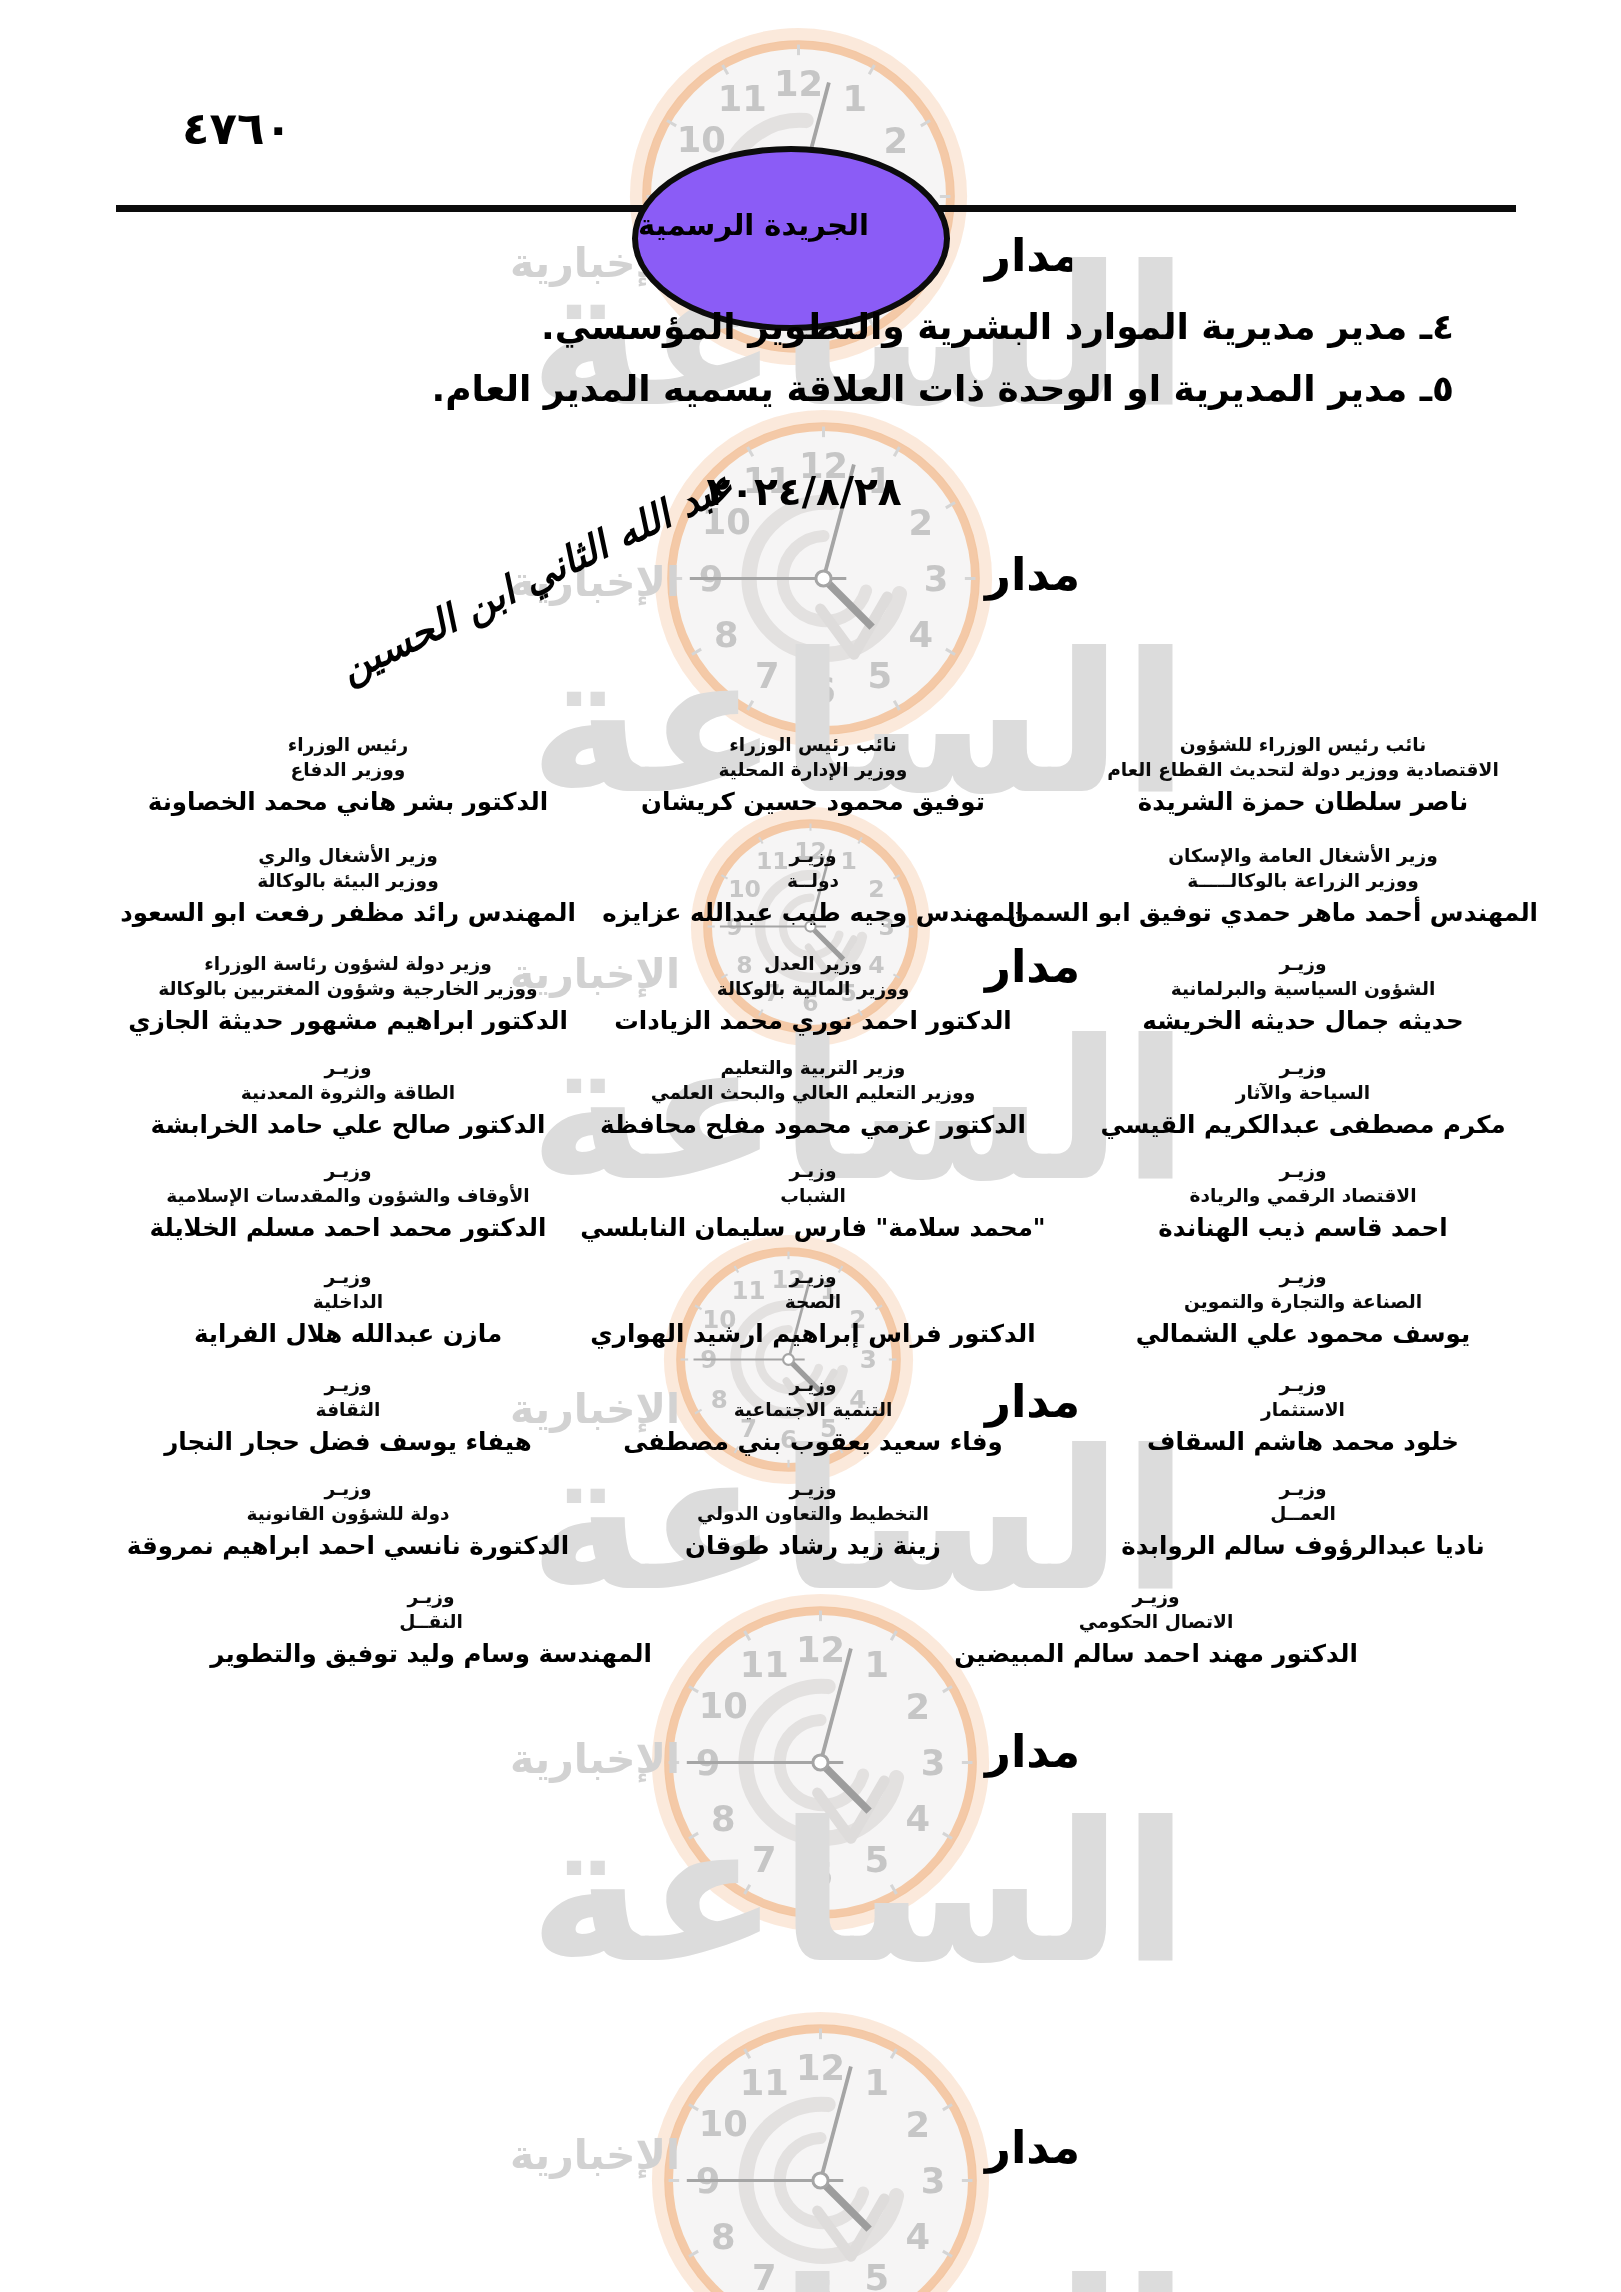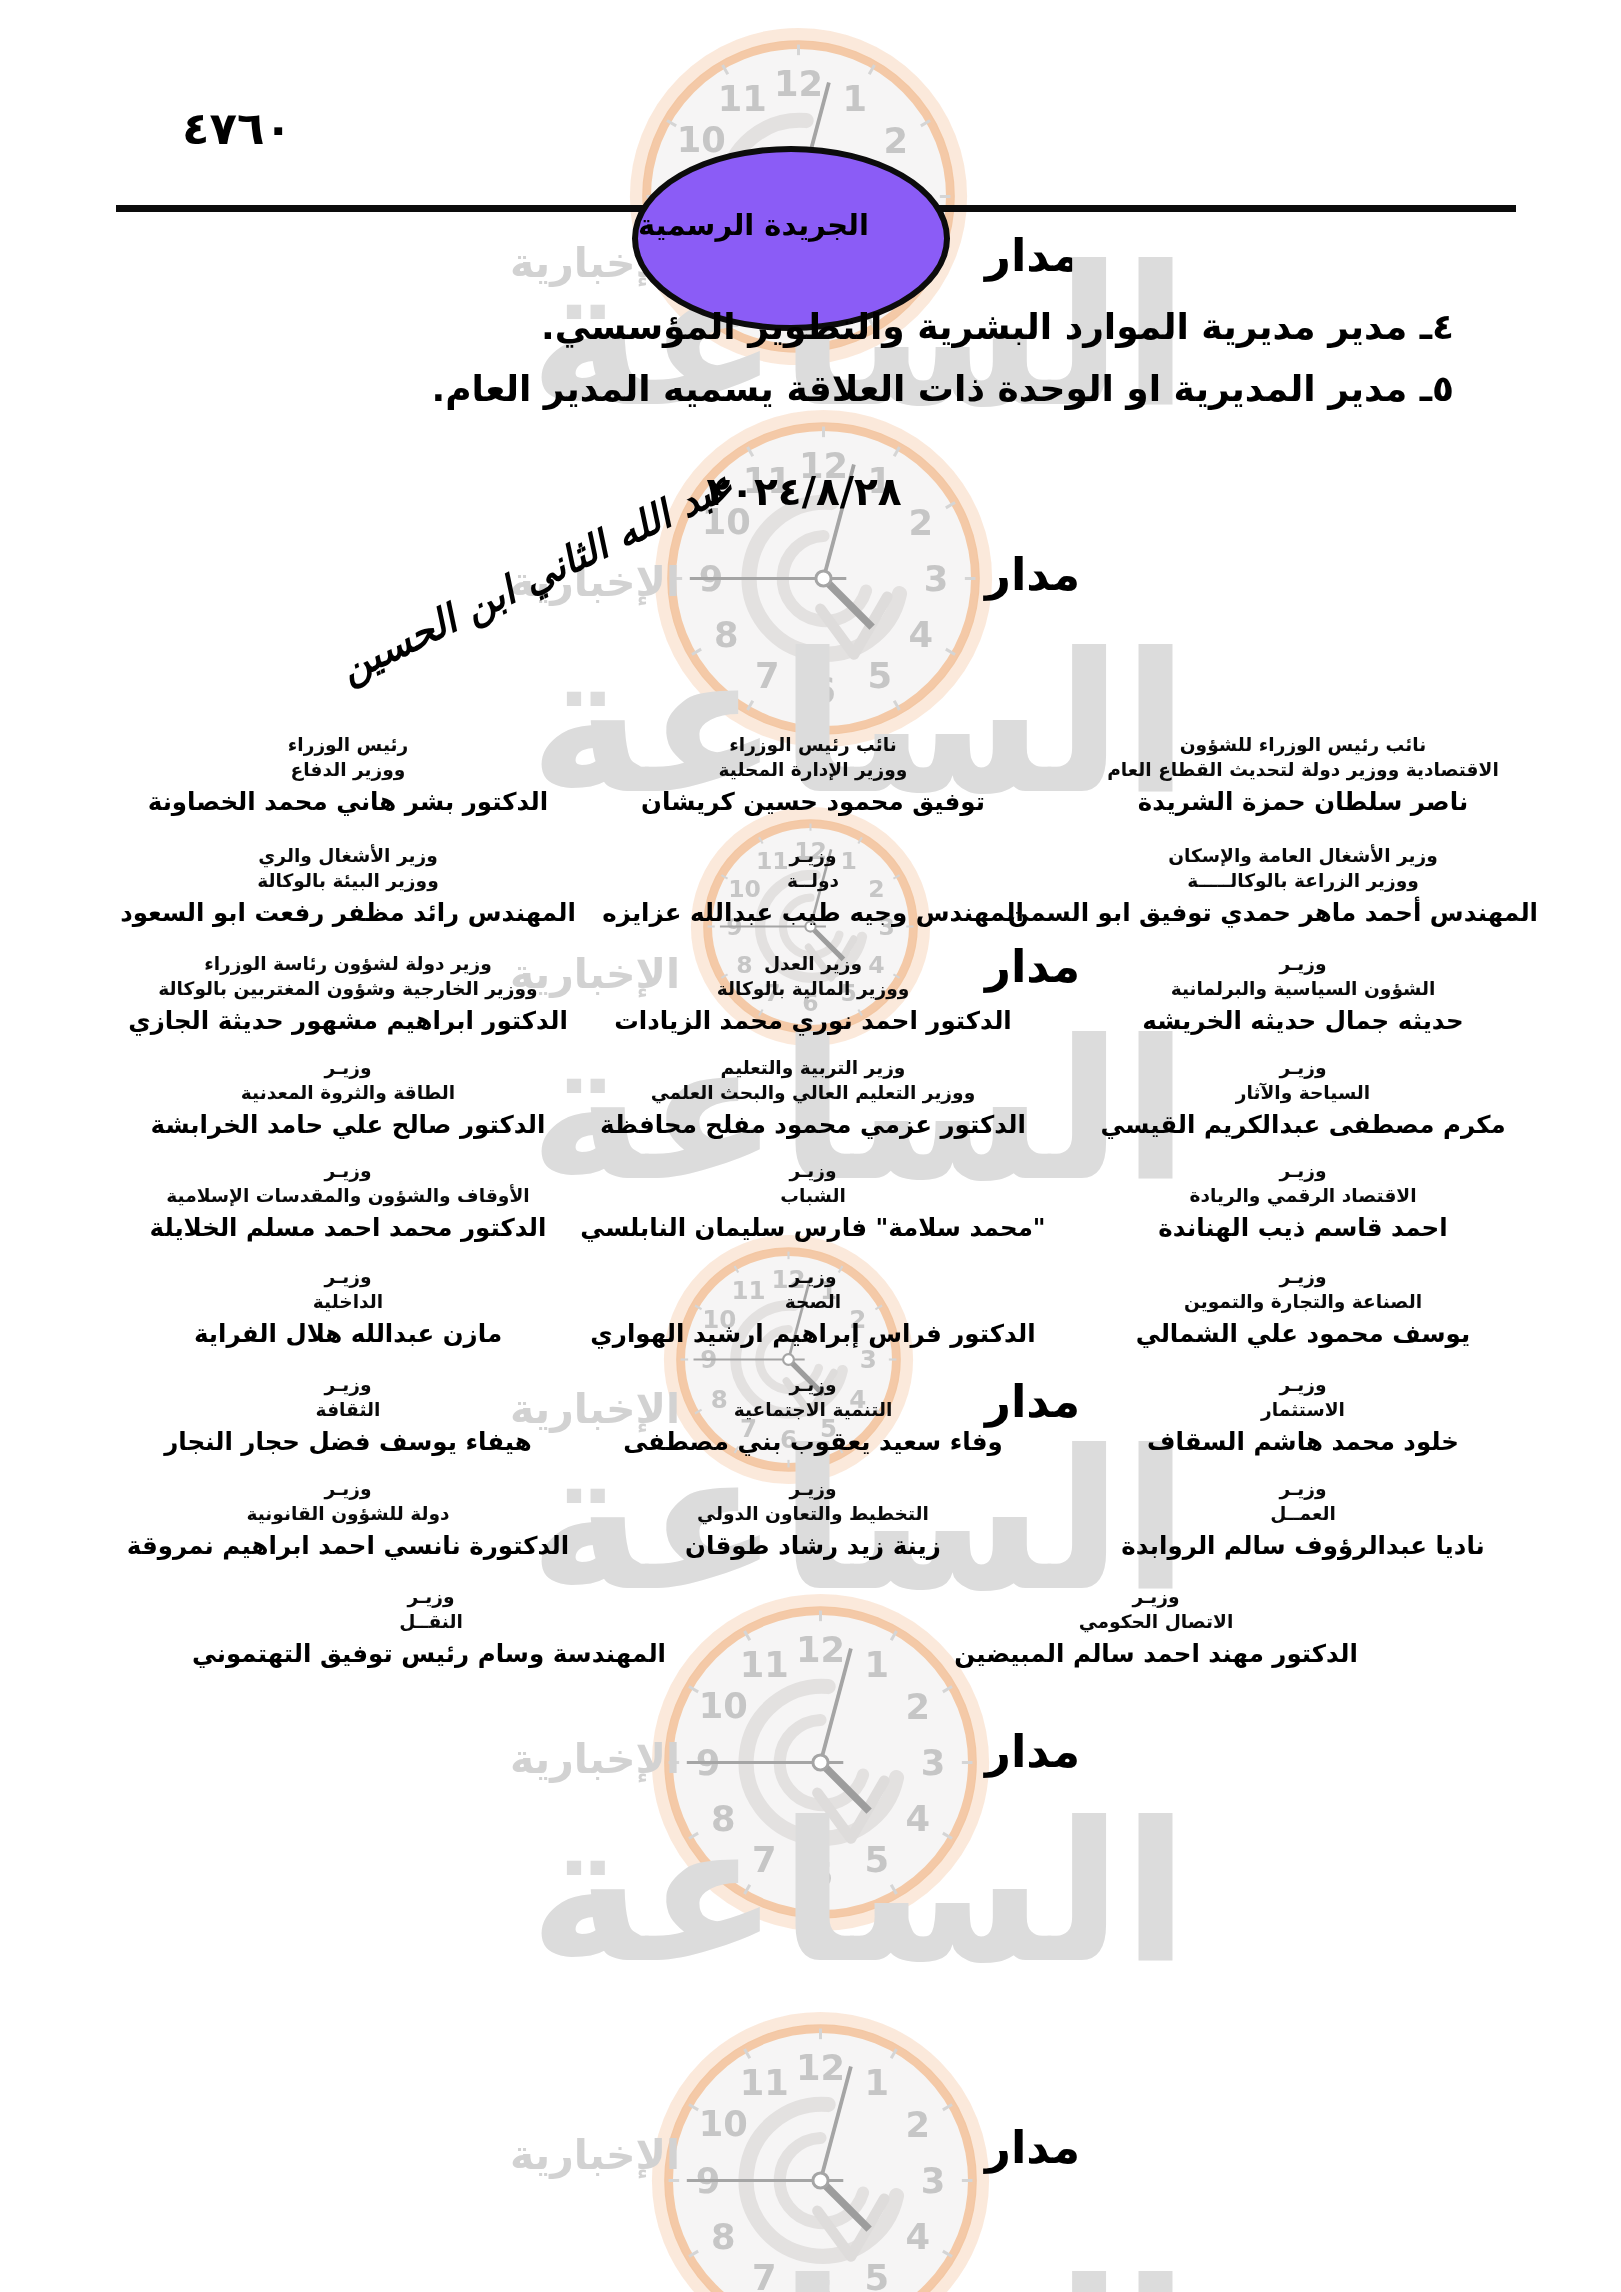--- a/index.html
+++ b/index.html
@@ -424,19 +424,19 @@
           <div class="m-name">الدكتورة نانسي احمد ابراهيم نمروقة</div>
         </div>
         <div class="m-cell" style="top: 1585px; left: 921px;">
           <span class="m-title">وزيـر</span>
           <span class="m-title">الاتصال الحكومي</span>
           <div class="m-name">الدكتور مهند احمد سالم المبيضين</div>
         </div>
         <div class="m-cell" style="top: 1585px; left: 196px;">
           <span class="m-title">وزيـر</span>
           <span class="m-title">النقــل</span>
-          <div class="m-name">المهندسة وسام رئيس توفيق التهتموني</div>
+          <div class="m-name">المهندسة وسام وليد توفيق والتطوير</div>
         </div>
       </div>
   </div>
 
 </div>
 
 
 </body></html>

